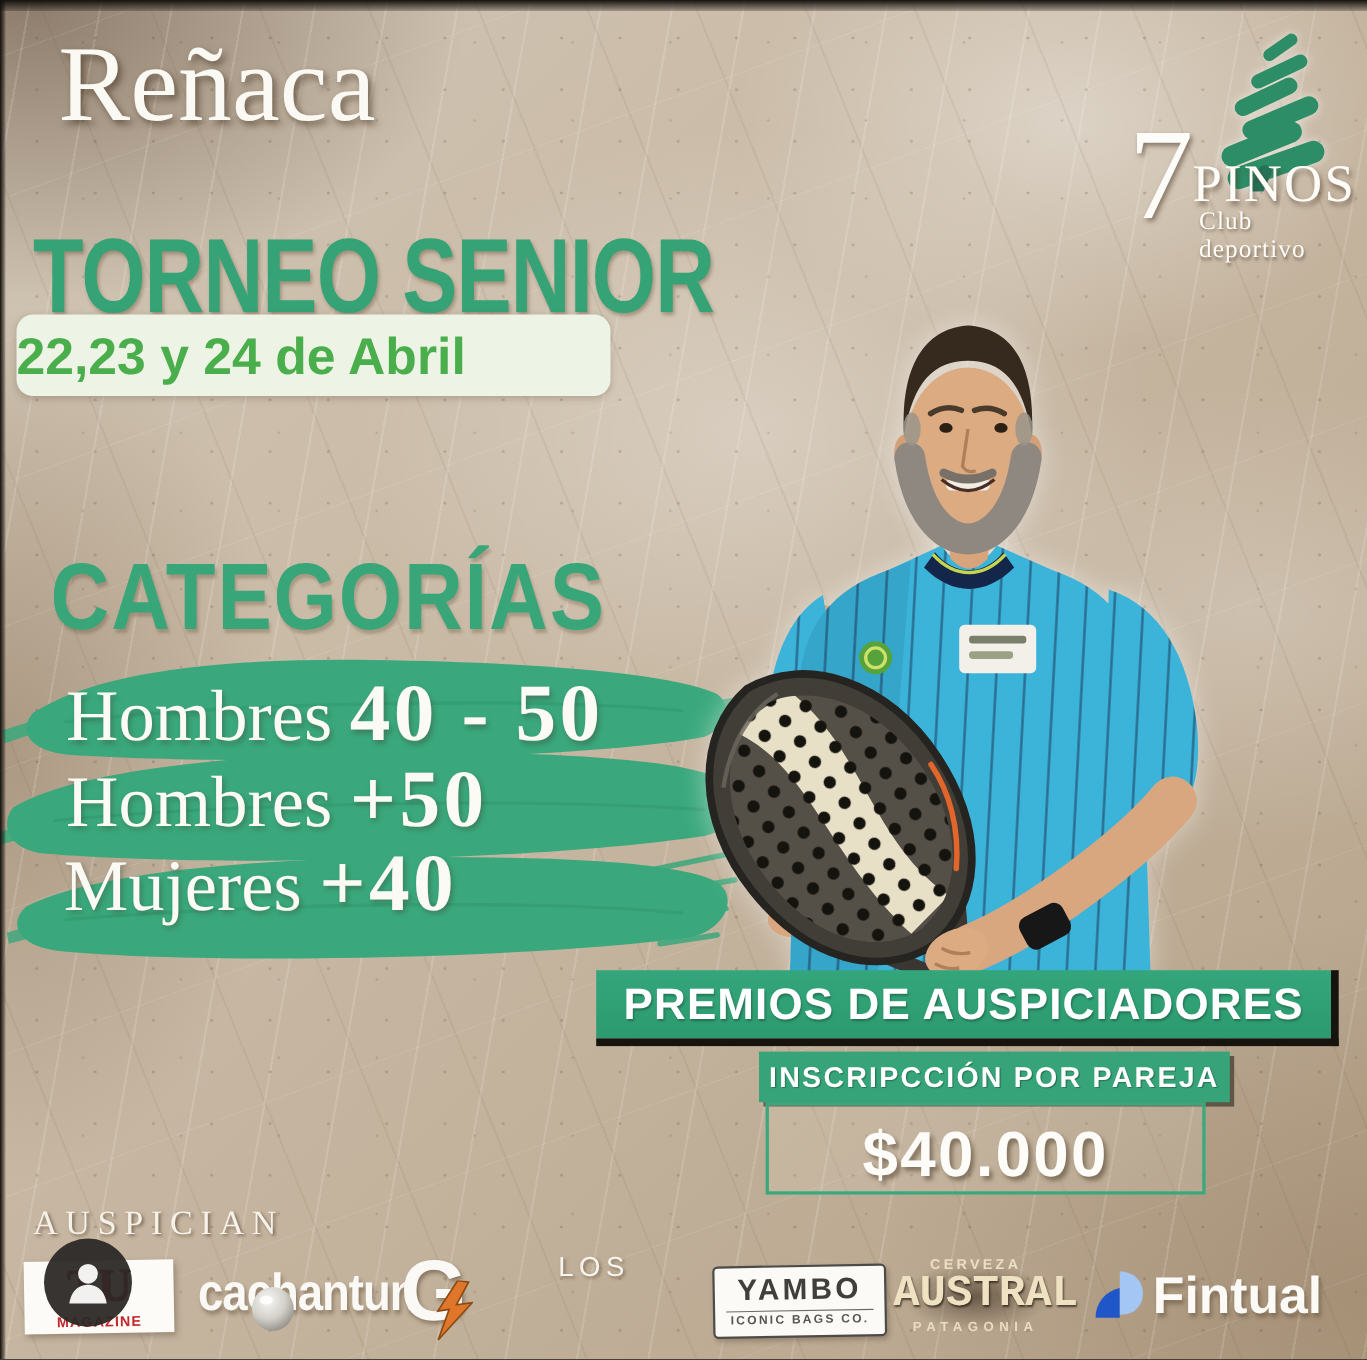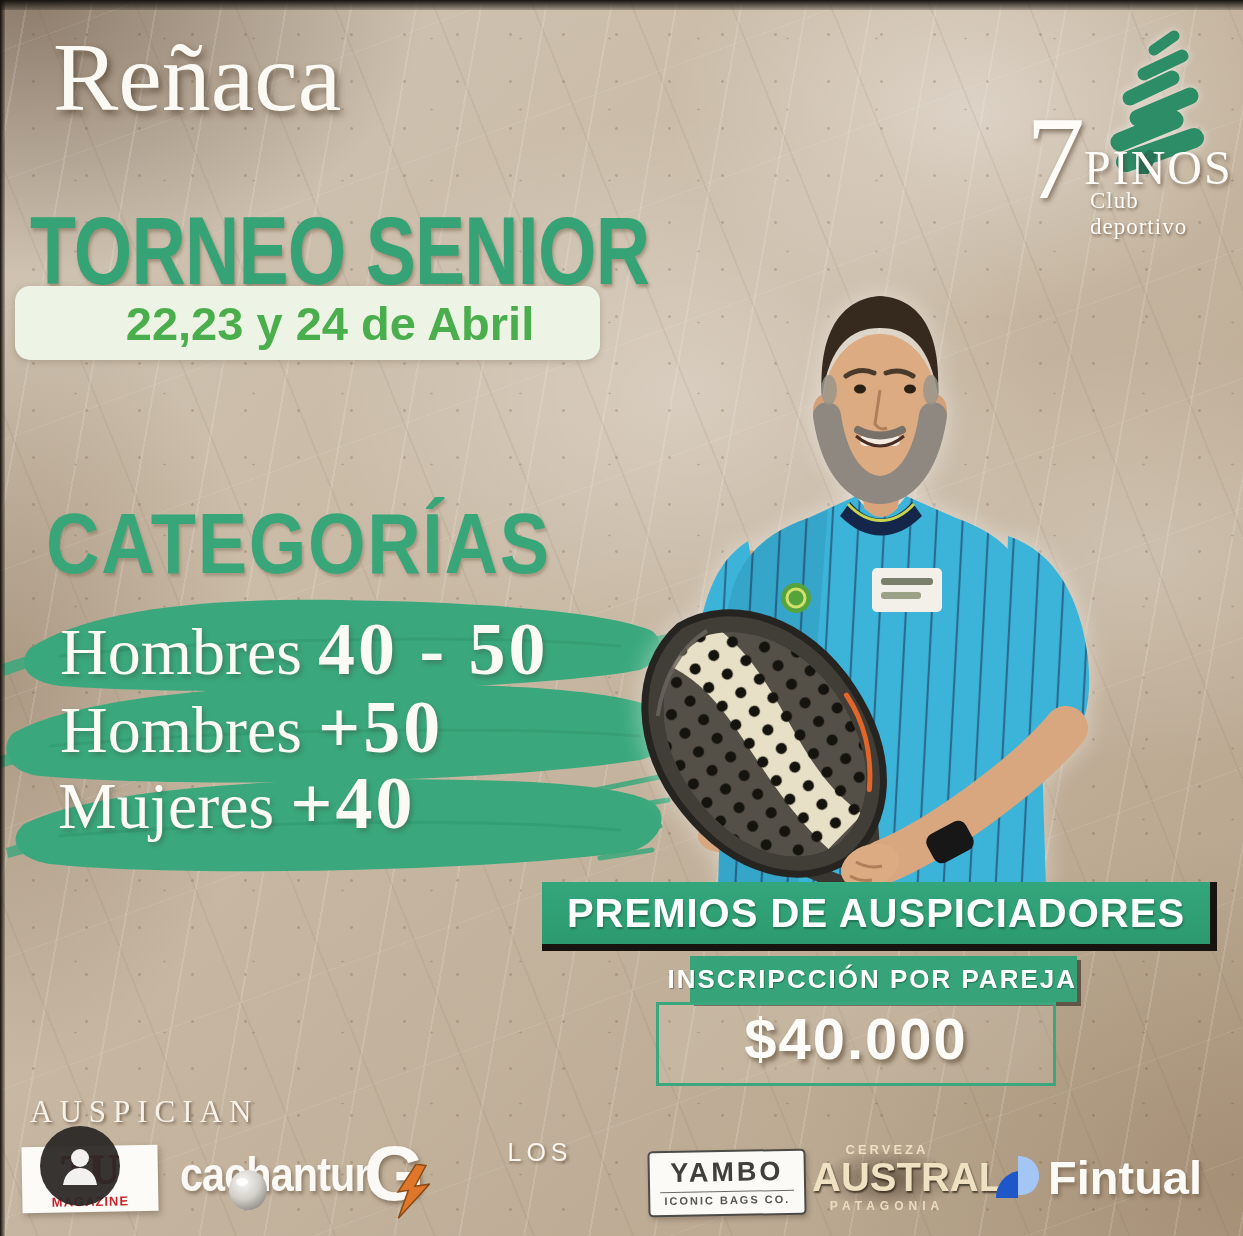--- a/index.html
+++ b/index.html
@@ -34,45 +34,45 @@
 
   .title{color:#fbf9f4;text-shadow:3px 4px 7px rgba(66,48,30,.62);line-height:1;white-space:nowrap;}
   #title1{left:36px;top:28px;font-size:98px;margin-left:17px;}
   #title2{left:26px;top:120px;font-size:100px;}
 
   #tourney{left:30px;top:196px;font-size:94px;font-weight:bold;color:#36a377;
     letter-spacing:-1px;transform:scale(.80,1.02);transform-origin:left top;white-space:nowrap;
     text-shadow:2px 3px 4px rgba(92,72,46,.40);}
 
   #date-pill{left:15px;top:286px;width:540px;height:74px;background:#edf4e5;border-radius:15px;
-    display:flex;align-items:center;justify-content:center;box-shadow:0 2px 6px rgba(90,70,50,.25);padding-left:45px;}
+    display:flex;align-items:center;justify-content:flex-start;box-shadow:0 2px 6px rgba(90,70,50,.25);}
   #date-pill span{font-size:47px;font-weight:bold;color:#4bae4d;letter-spacing:0;white-space:nowrap;}
 
   #categorias{left:46px;top:494px;font-size:86px;font-weight:bold;color:#39a67a;letter-spacing:2px;
     transform:scale(.86,1);transform-origin:left top;white-space:nowrap;text-shadow:2px 3px 3px rgba(92,72,46,.30);}
 
   .cat-line{color:#fcfaf4;white-space:nowrap;line-height:1;text-shadow:2px 3px 5px rgba(60,80,60,.45);}
   .cat-line .grp{font-size:66px;}
   .cat-line .rng{font-size:74px;font-weight:bold;margin-left:16px;letter-spacing:3px;}
   #cat1{left:60px;top:612px;}
   #cat2{left:60px;top:690px;}
   #cat3{left:58px;top:766px;}
 
   #premios{left:542px;top:882px;width:668px;height:62px;background:linear-gradient(180deg,#34a67c,#2c9a6e);
     border-right:7px solid #17140f;border-bottom:7px solid #17140f;
     display:flex;align-items:center;justify-content:center;}
   #premios span{color:#fff;font-weight:bold;font-size:40px;letter-spacing:1px;white-space:nowrap;
     text-shadow:1px 2px 2px rgba(0,0,0,.28);}
 
-  #inscripcion-hd{left:690px;top:956px;width:387px;height:46px;background:#36a478;
-    box-shadow:4px 4px 0 rgba(28,24,18,.55);display:flex;align-items:center;justify-content:flex-end;}
+  #inscripcion-hd{left:690px;top:956px;width:428px;height:46px;background:#36a478;
+    box-shadow:4px 4px 0 rgba(28,24,18,.55);display:flex;align-items:center;justify-content:center;}
   #inscripcion-hd span{color:#fff;font-weight:bold;font-size:26px;letter-spacing:2px;white-space:nowrap;
     text-shadow:1px 1px 1px rgba(0,0,0,.3);}
-  #inscripcion-bd{left:656px;top:1002px;width:394px;height:78px;border:3px solid #3aa87c;
-    background:rgba(238,233,218,.16);display:flex;align-items:flex-start;justify-content:center;}
+  #inscripcion-bd{left:696px;top:1002px;width:394px;height:78px;border:3px solid #3aa87c;
+    background:rgba(238,233,218,.16);display:flex;align-items:flex-end;justify-content:center;}
   #inscripcion-bd span{color:#fdfcf8;font-weight:bold;font-size:58px;letter-spacing:2px;
     text-shadow:3px 4px 4px rgba(88,72,52,.6);}
 
   #auspician{left:30px;top:1094px;font-size:31px;letter-spacing:7px;color:#f6f2e9;
     text-shadow:2px 2px 3px rgba(78,58,40,.6);}
 
   
   #mag-box{left:22px;top:1146px;width:136px;height:66px;background:#fcfbf8;transform:rotate(-1deg);
     box-shadow:2px 3px 6px rgba(70,50,35,.35);text-align:center;}
   #mag-name{position:absolute;left:0;top:0;width:100%;font-size:42px;font-weight:bold;color:#c5262b;line-height:46px;
@@ -92,21 +92,21 @@
   #boldos .l2{font-size:39px;letter-spacing:4px;margin-top:2px;}
   #yambo{left:648px;top:1150px;width:154px;height:62px;background:#fbfaf7;border:2px solid #4c4b48;border-radius:5px;
     transform:rotate(-1deg);text-align:center;box-shadow:2px 3px 5px rgba(70,50,35,.3);}
   #yambo .nm{font-size:27px;letter-spacing:3px;color:#403f3c;margin-top:5px;font-weight:bold;}
   #yambo .ln{height:1px;background:#6b6a66;margin:3px 10px 2px;}
   #yambo .sub{font-size:11px;letter-spacing:2px;color:#575652;font-weight:bold;}
   #austral{left:812px;top:1142px;width:150px;text-align:center;}
   #austral .halo{position:absolute;left:-18px;top:-6px;width:186px;height:86px;
     background:radial-gradient(ellipse 50% 50% at 50% 50%, rgba(44,30,18,.55), transparent 72%);}
   #austral .top{position:relative;font-size:13px;letter-spacing:3px;color:#ecdfc3;font-weight:bold;}
-  #austral .nm{position:relative;font-family:Liberation Sans, sans-serif;font-weight:bold;font-size:40px;color:#eee2c2;
+  #austral .nm{position:relative;font-family:Liberation Mono, monospace;font-weight:bold;font-size:40px;color:#eee2c2;
     line-height:1;text-shadow:1px 2px 2px rgba(30,20,10,.7);}
   #austral .btm{position:relative;font-size:12px;letter-spacing:5px;color:#e9dcc0;font-weight:bold;margin-top:2px;}
   #fintual-mark{left:993px;top:1154px;}
   #fintual{left:1048px;top:1150px;font-size:47px;font-weight:bold;color:#fbfaf6;
     text-shadow:2px 3px 4px rgba(80,60,40,.45);letter-spacing:0;}
 
   
   #club{left:1018px;top:22px;width:222px;height:200px;}
   #club-tree{position:absolute;left:60px;top:2px;filter:drop-shadow(0 0 5px rgba(255,255,255,.55));}
   #club-seven{position:absolute;left:8px;top:78px;font-size:118px;color:#fdfcf8;line-height:1;

